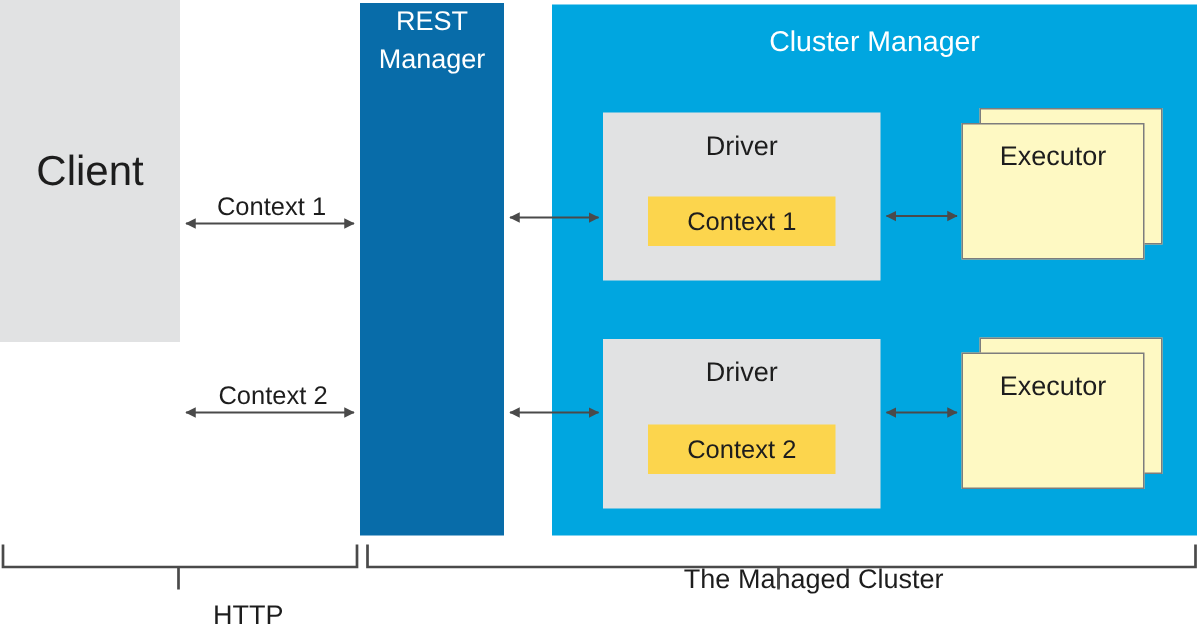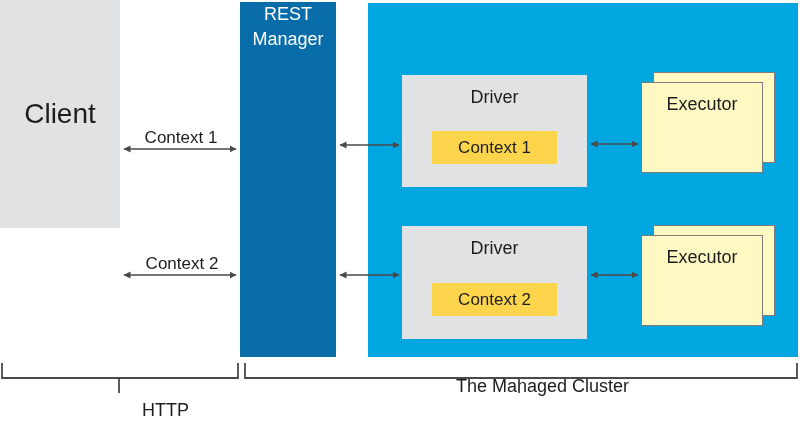--- a/index.html
+++ b/index.html
@@ -86,20 +86,21 @@
   <div class="abs client-box">
     <span>Client</span>
   </div>
 
   <div class="abs rest-box">
     <span>REST</span>
     <span>Manager</span>
   </div>
 
   <div class="abs cluster-box"></div>
+  <div class="abs cluster-title">Cluster Manager</div>
 
   <div class="abs driver-box driver-1">
     <span class="driver-title">Driver</span>
   </div>
   <div class="abs ctx-chip ctx-1">
     <span>Context 1</span>
   </div>
 
   <div class="abs driver-box driver-2">
     <span class="driver-title">Driver</span>

